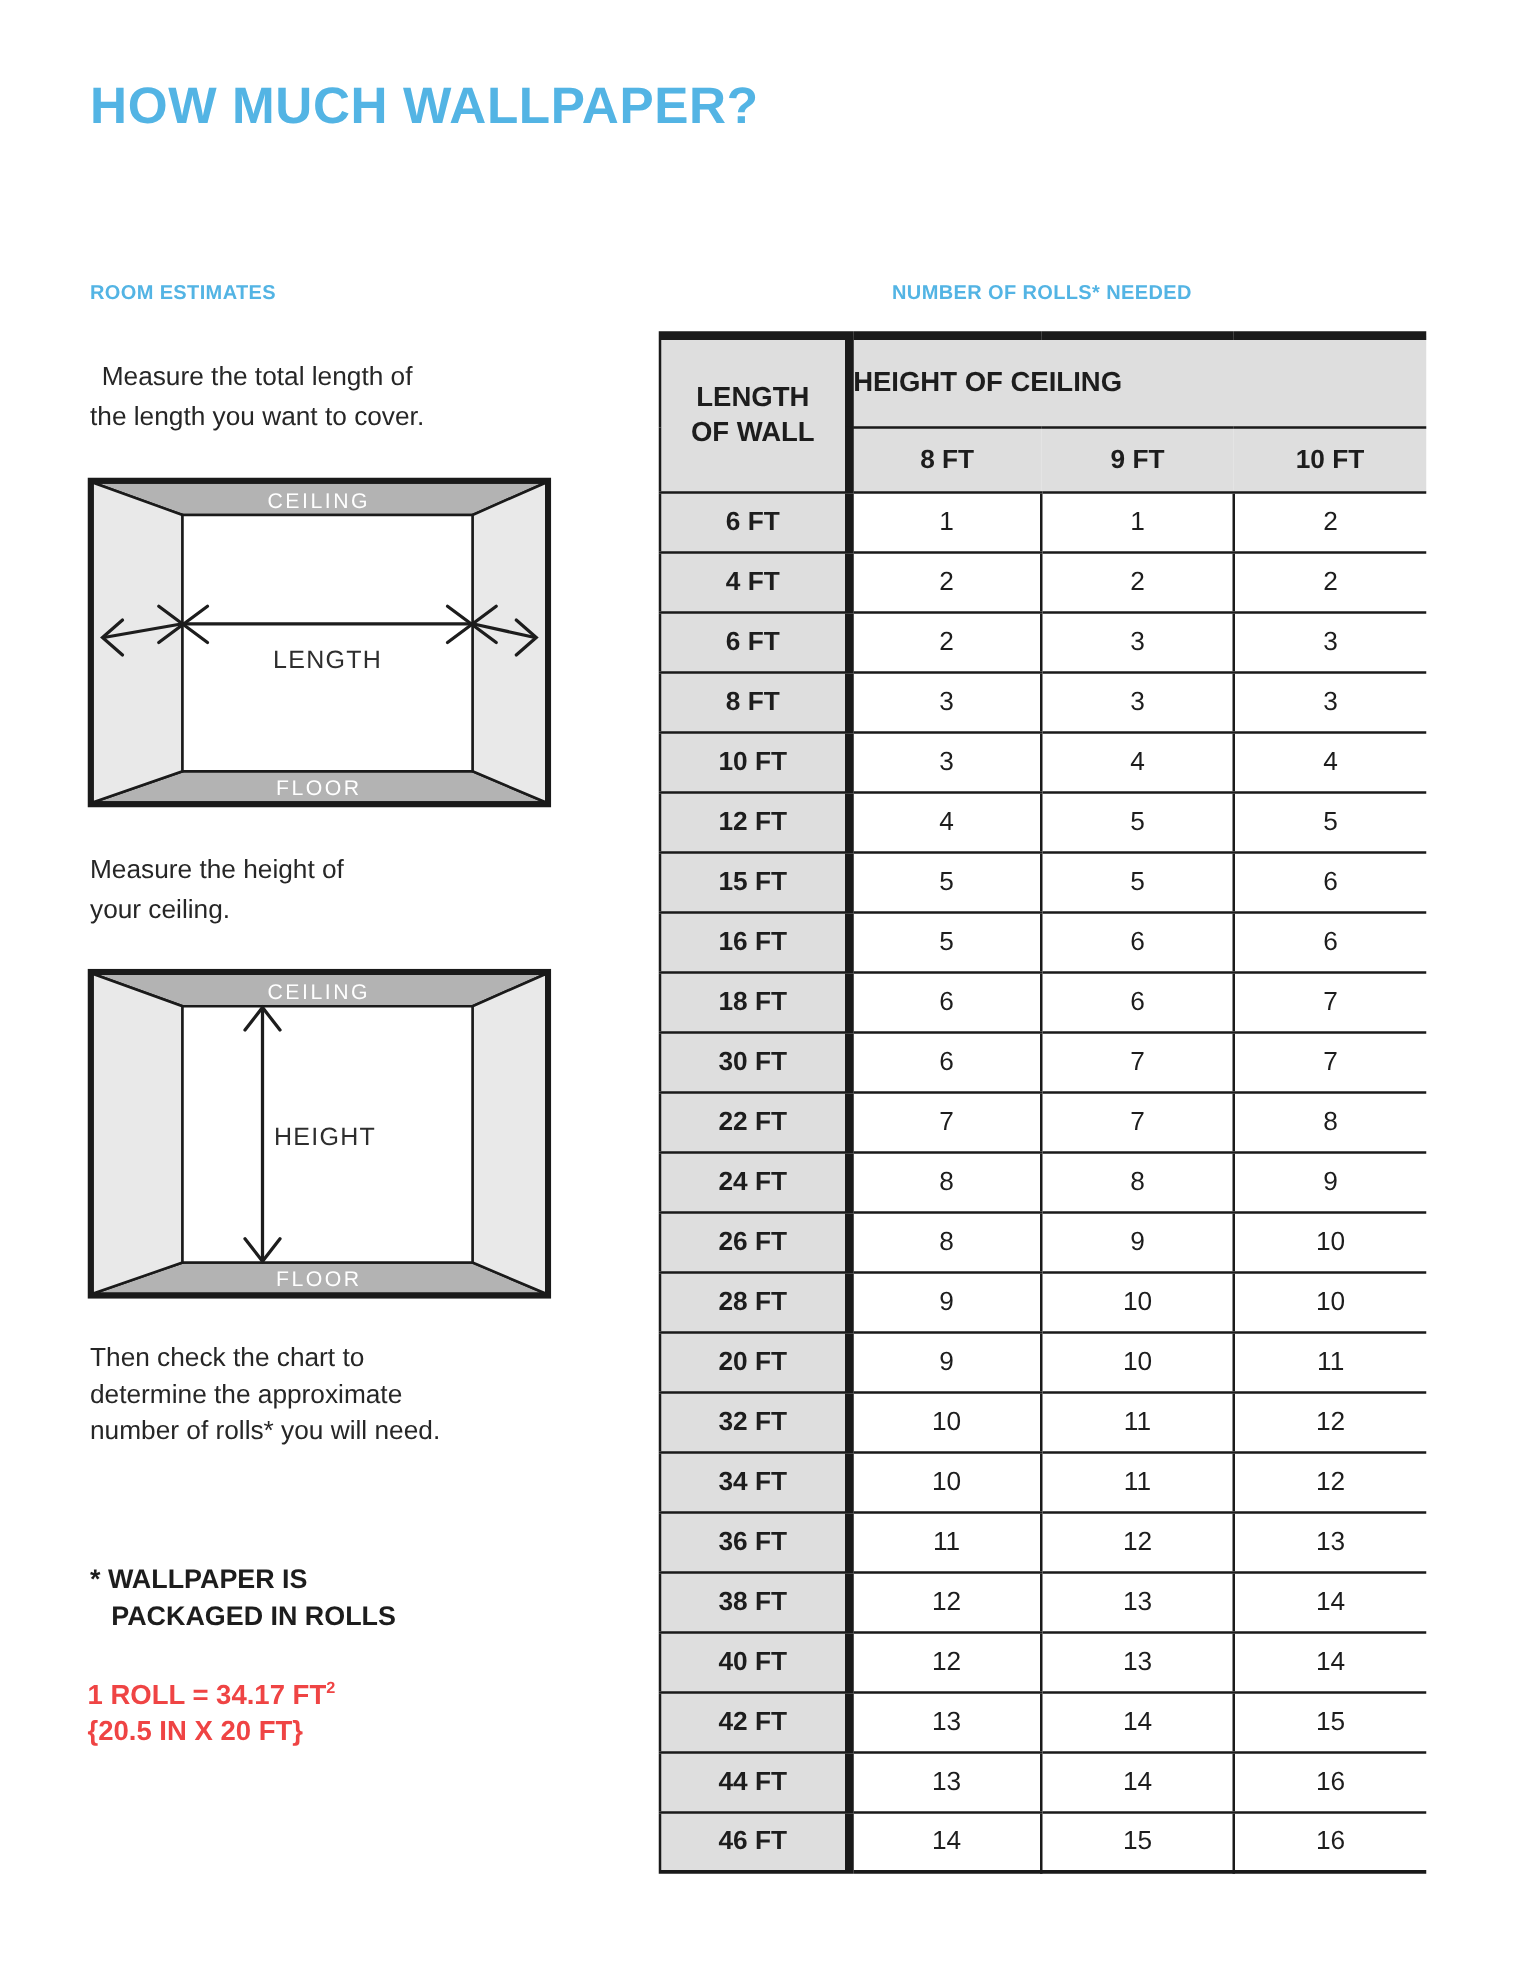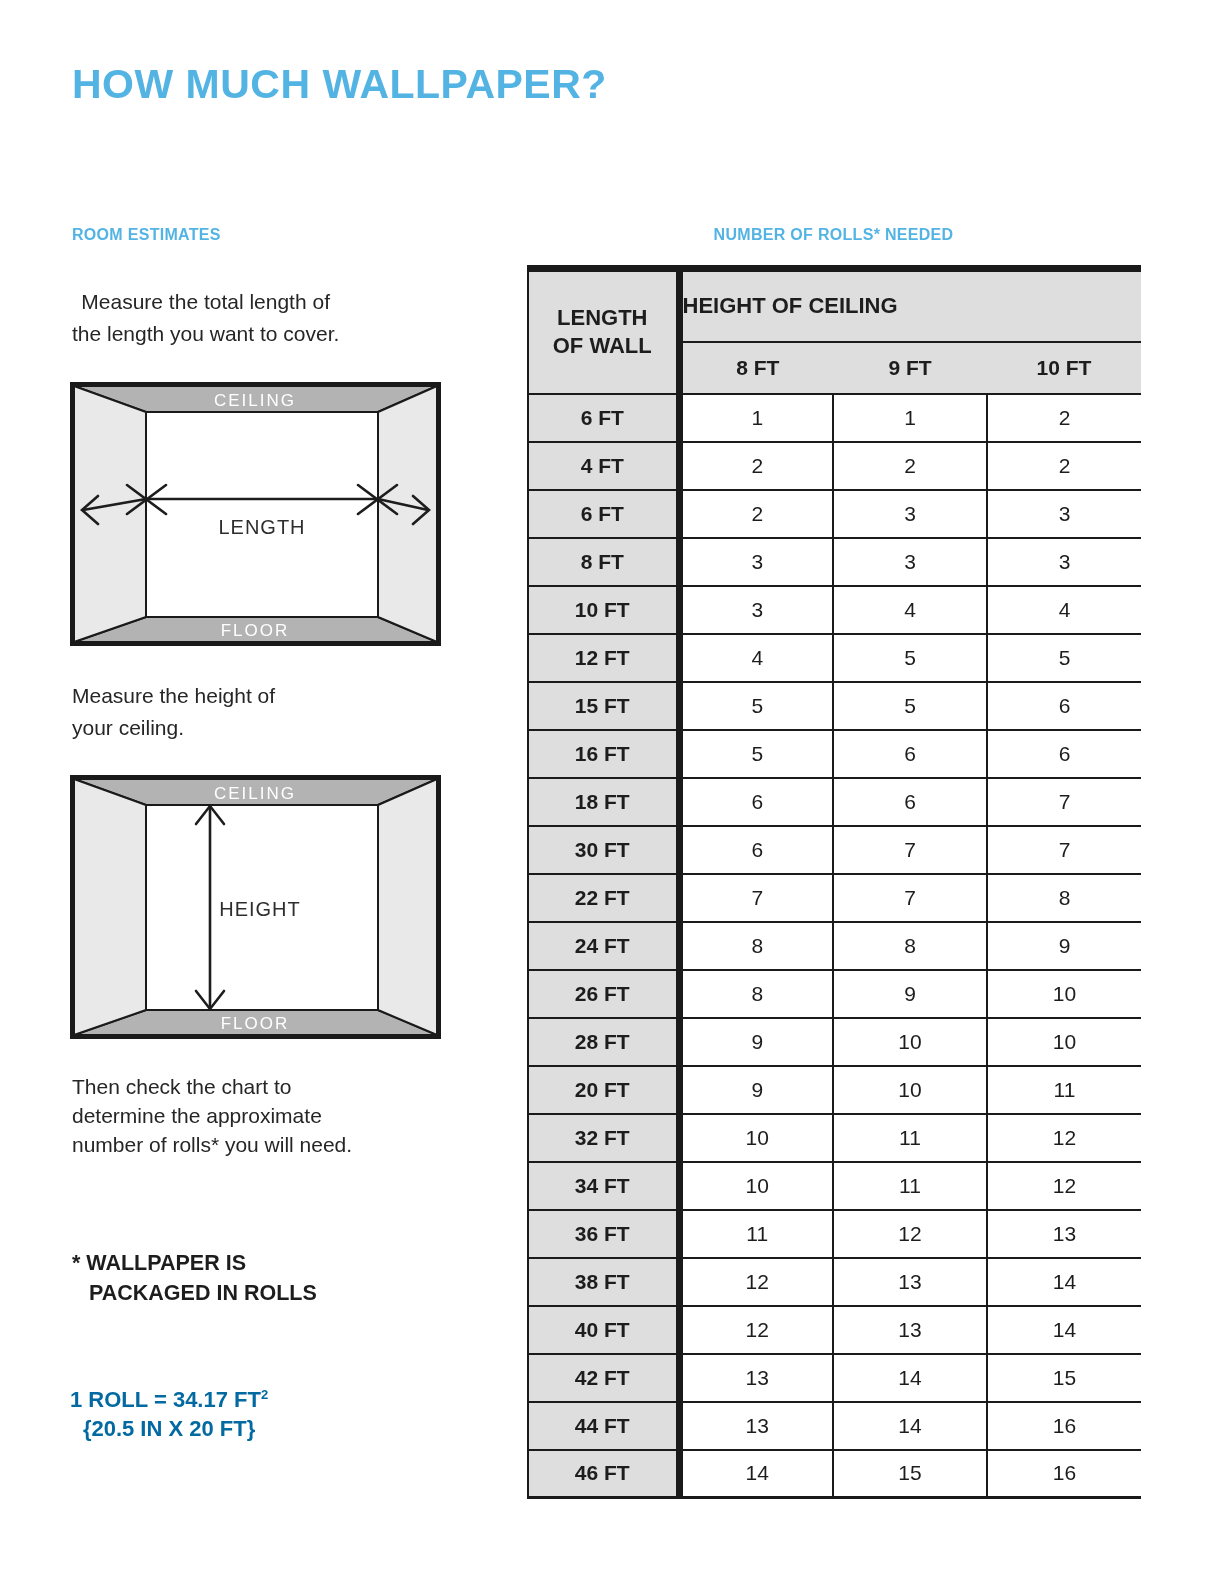--- a/index.html
+++ b/index.html
@@ -59,26 +59,25 @@
 
   .footnote {
     left: 72px; top: 1248px;
     font-size: 21.5px;
     font-weight: bold;
     line-height: 30px;
     color: #1d1d1d;
   }
   .footnote .indent { padding-left: 17px; }
   .roll-spec {
-    left: 70px; top: 1380px;
+    left: 70px; top: 1336px;
     font-size: 22px;
     font-weight: bold;
     line-height: 29px;
-    color: #0369a1;
-    text-align: center;
+    color: #ef4444;
   }
   .roll-spec sup { font-size: 13px; vertical-align: super; }
 
   .rolls-table-wrap { left: 527px; top: 265px; width: 613px; }
   table.rolls {
     border-collapse: collapse;
     width: 613px;
     table-layout: fixed;
     border-top: 7px solid var(--line);
     border-left: 2px solid var(--line);

